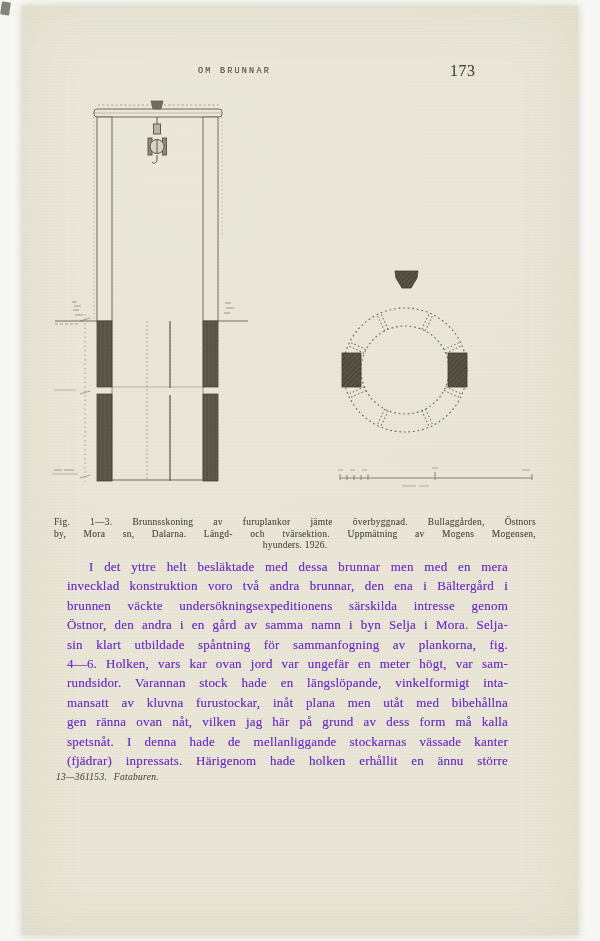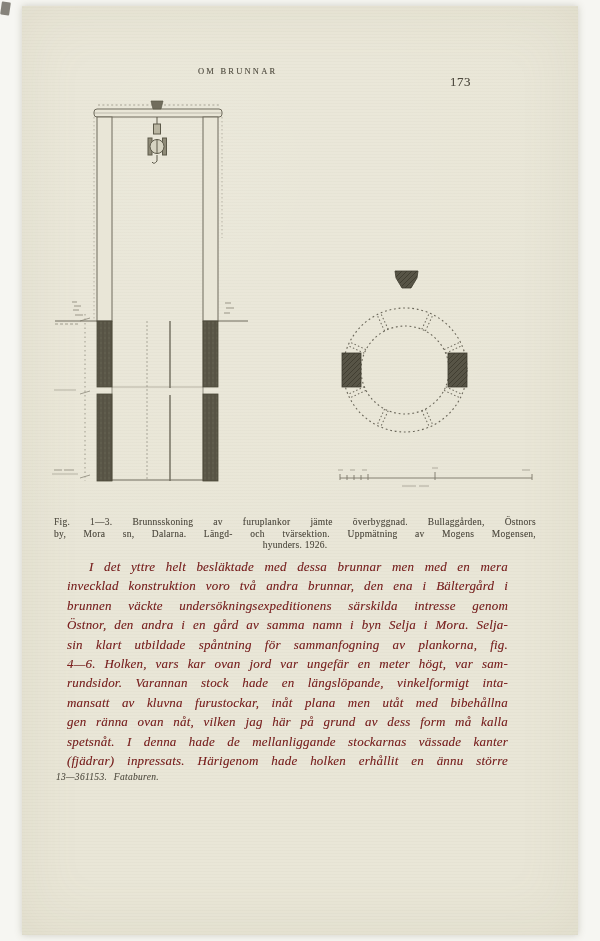--- a/index.html
+++ b/index.html
@@ -21,44 +21,44 @@
   }
   .artifact{
     position:absolute;left:1px;top:2px;width:9px;height:13px;
     background:#6a675c;transform:rotate(8deg);opacity:.8;border-radius:1px;
   }
   
   .running-title{
     position:absolute;left:198px;top:66px;
     font-size:8.5px;letter-spacing:2.2px;color:#5a564a;
     text-shadow:0 0 .6px rgba(88,84,70,.55);
+    font-family:Liberation Mono, monospace;
   }
   .page-number{
-    position:absolute;left:450px;top:74px;
-    font-size:13px;color:#4f4b40;letter-spacing:.5px;
+    position:absolute;left:450px;top:62px;
+    font-size:16px;color:#4f4b40;letter-spacing:.5px;
     text-shadow:0 0 .6px rgba(78,75,64,.5);
   }
   
   .caption{
     position:absolute;left:54px;top:497px;width:482px;
     font-size:9.5px;line-height:11.7px;color:#514d42;
     letter-spacing:.25px;text-shadow:0 0 .5px rgba(80,76,64,.45);margin-top:20px;
   }
   .cap-line{text-align:justify;text-align-last:justify;}
   .cap-line.center{text-align:right;text-align-last:center;}
   
   .bodytext{
     position:absolute;left:67px;top:557px;width:441px;
   }
   .bline{
-    font-size:13px;line-height:19.4px;color:#7f1d1d;
+    font-size:13px;line-height:19.4px;color:#6d28d9;
     letter-spacing:.2px;word-spacing:.4px;
     text-align:justify;text-align-last:justify;
     text-shadow:0 0 .6px rgba(74,71,60,.45);
-    font-style:italic;
   }
   .bline.first{text-indent:22px;}
   
   .footer{
     position:absolute;left:56px;top:772px;
     font-size:9.5px;color:#555145;letter-spacing:.3px;
     text-shadow:0 0 .5px rgba(85,81,69,.4);
   }
   .footer .mark{font-style:italic;margin-right:4px;}
   .footer .journal{font-style:italic;}

